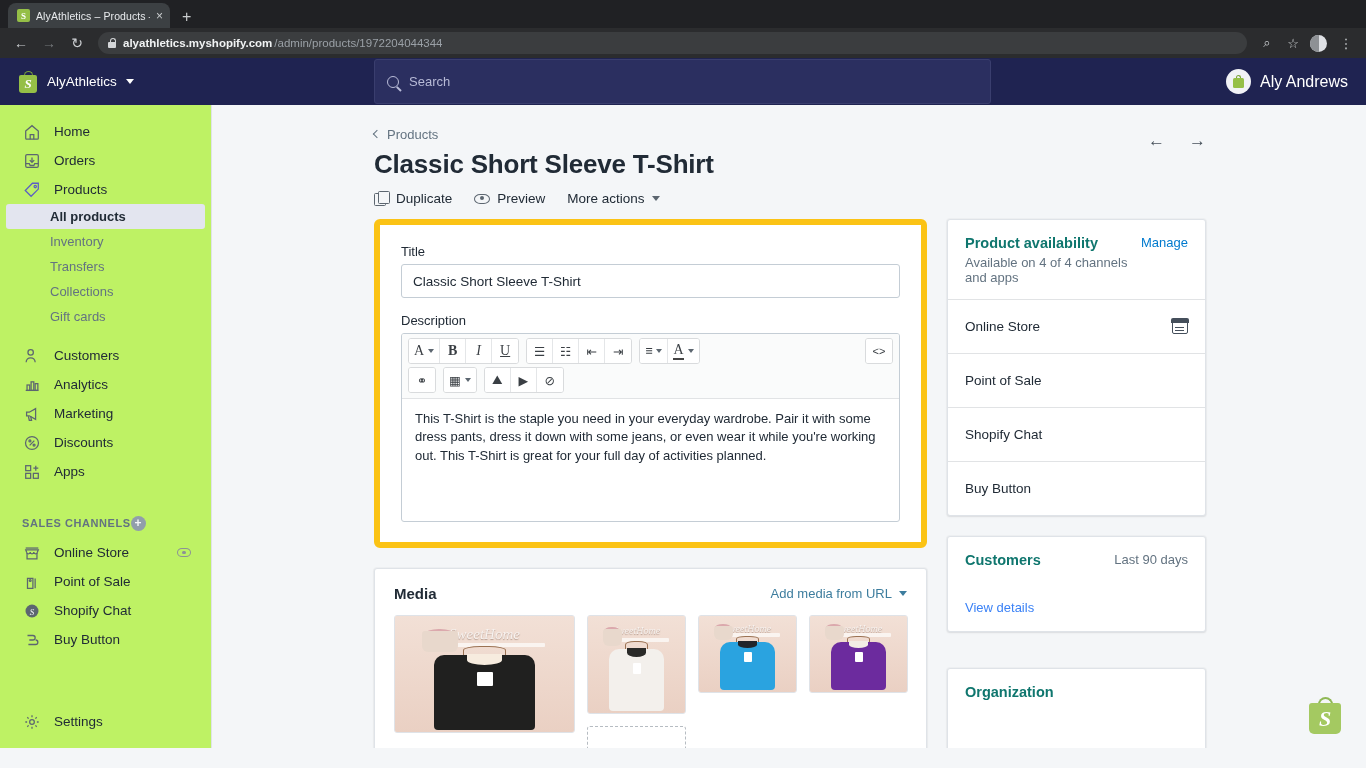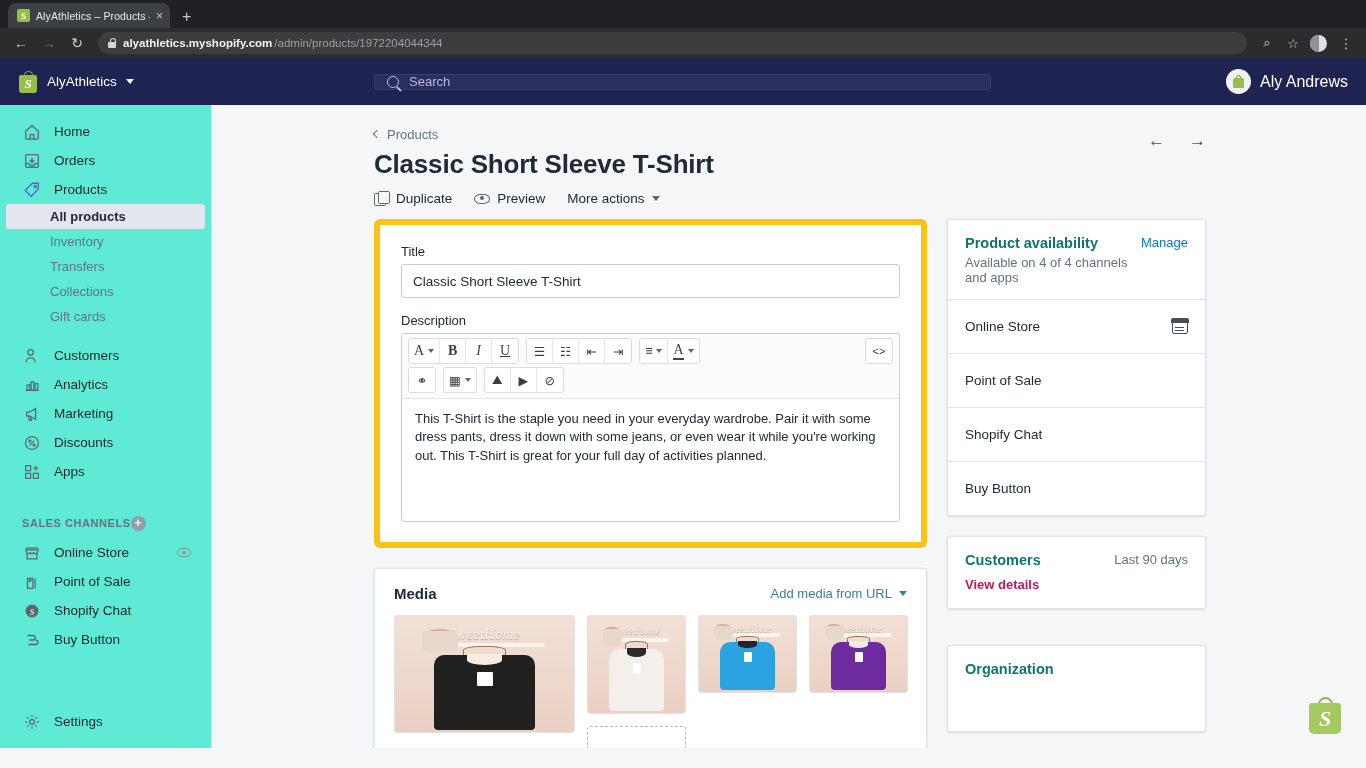--- a/index.html
+++ b/index.html
@@ -109,21 +109,21 @@
     color: #fff; font-size: 13px; font-weight: bold; font-style: italic;
     font-family: "Liberation Serif", serif;
   }
   .brand-name { color: #fff; font-size: 13.5px; }
   .caret-white {
     width: 0; height: 0; border-left: 4px solid transparent;
     border-right: 4px solid transparent; border-top: 5px solid #fff;
   }
   .search-wrap {
     position: absolute; left: 374px; width: 617px;
-    height: 16px; background: #2b2f60; border-radius: 3px;
+    height: 45px; background: #2b2f60; border-radius: 3px;
     display: flex; align-items: center; gap: 10px; padding: 0 12px;
     border: 1px solid #3a3e6e;
   }
   .search-icon-glyph {
     width: 12px; height: 12px; border: 1.6px solid #b9bcd8;
     border-radius: 50%; position: relative; flex: 0 0 12px;
   }
   .search-icon-glyph::after {
     content: ""; position: absolute; right: -4px; bottom: -3px;
     width: 6px; height: 1.7px; background: #b9bcd8;
@@ -151,21 +151,21 @@
     width: 5.2px; height: 4px;
     border: 1.2px solid #7aa13a; border-bottom: none;
     border-radius: 3px 3px 0 0;
   }
   .account-name { color: #fff; font-size: 16px; }
 
   
   .app-body { display: flex; height: 643px; }
 
   .sidebar {
-    width: 212px; background: #5eead4; flex: 0 0 212px;
+    width: 212px; background: #bef264; flex: 0 0 212px;
     border-right: 1px solid #dfe3e8;
     padding-top: 12px; display: flex; flex-direction: column;
   }
   .nav-item {
     height: 29px; display: flex; align-items: center;
     gap: 13px; padding-left: 16px; margin: 0 6px;
     border-radius: 3px; position: relative;
   }
   .nav-label { font-size: 13.5px; color: #212b36; }
   .nav-icon {
@@ -339,21 +339,21 @@
     height: 4.5px; background: #454f5b; border-radius: 2px 2px 0 0;
   }
   .cal-icon::after {
     content: ""; position: absolute; left: 2px; top: 6.5px;
     width: 8.5px; height: 4px;
     background:
       linear-gradient(#454f5b 1.4px, transparent 1.4px) 0 0/3px 3px;
   }
   .insights-body { padding: 0 17px 16px 17px; }
   .insights-text { font-size: 13px; color: #212b36; line-height: 1.45; }
-  .insights-link { margin-top: 1px; font-size: 13px; color: #be185d; font-weight: bold; }
+  .insights-link { margin-top: 24px; font-size: 13px; color: #3b82f6; }
 
   
   .media-head {
     display: flex; justify-content: space-between; align-items: center;
     padding: 16px 19px 13px 19px;
   }
   .media-title { font-size: 15px; color: #212b36; font-weight: bold; text-align: right; }
   .media-link-wrap { display: flex; align-items: center; gap: 7px; }
   .media-grid {
     display: flex; gap: 12px; padding: 0 19px 19px 19px; align-items: flex-start;

